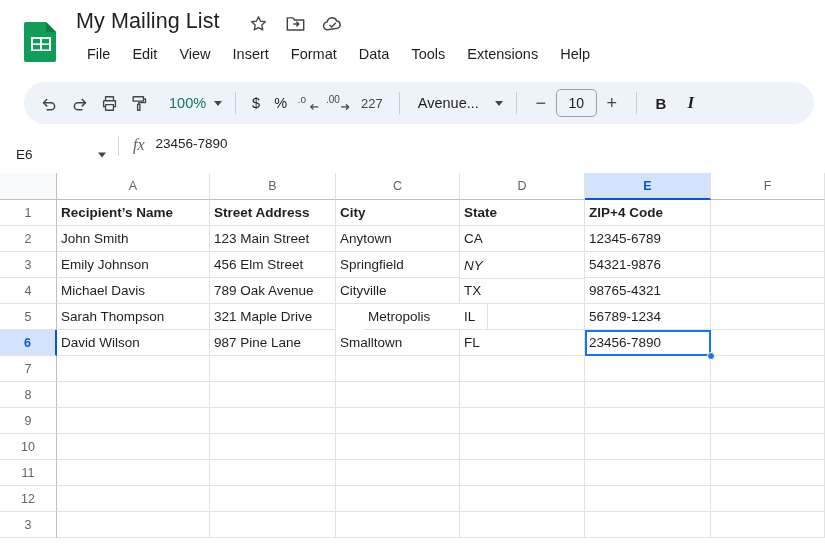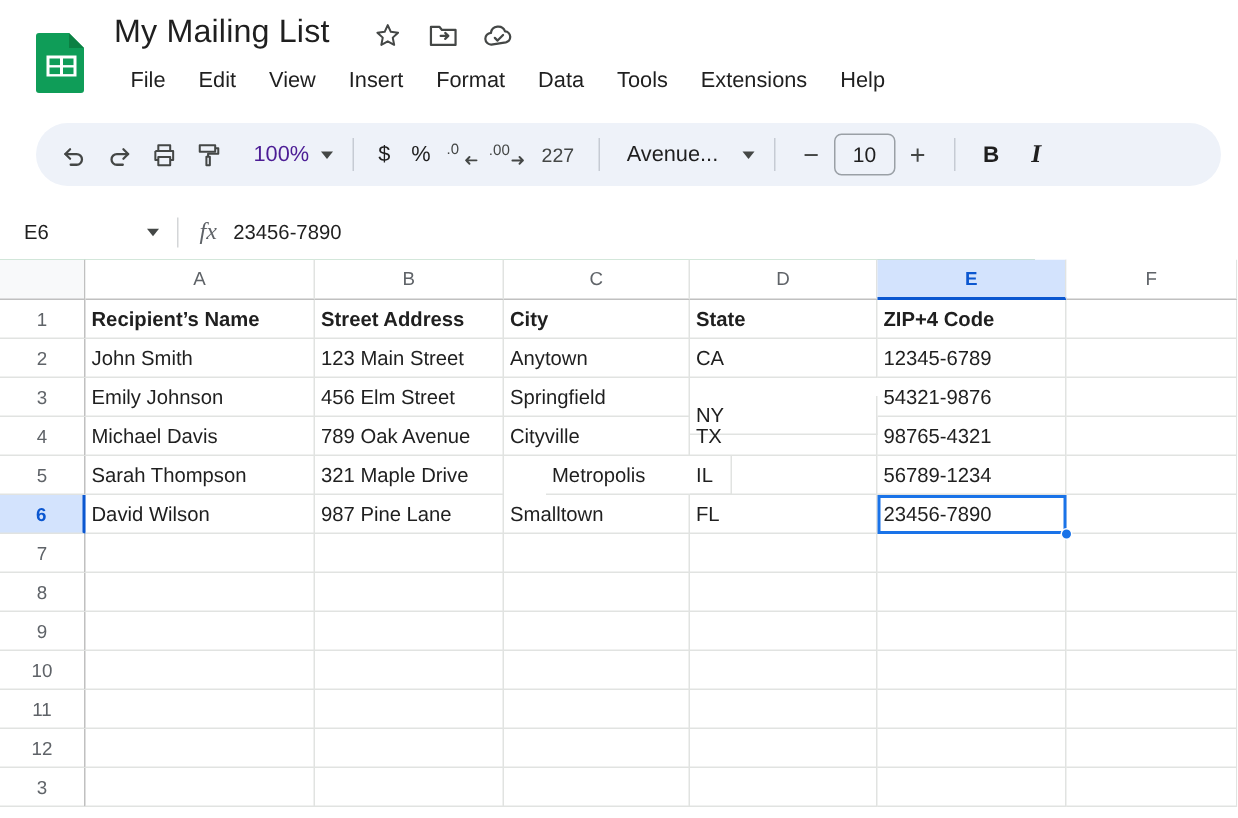--- a/index.html
+++ b/index.html
@@ -96,21 +96,21 @@
     margin: 0 9px;
     flex: 0 0 auto;
   }
   .tb-zoom {
     display: inline-flex; align-items: center;
     gap: 2px;
     height: 30px;
     padding: 0 4px 0 8px;
     border-radius: 5px;
     cursor: pointer;
-    color: #4c1d95;
+    color: #0f766e;
     font-size: 14.5px;
     flex: 0 0 auto;
   }
   .caret {
     width: 0; height: 0;
     border-left: 4.5px solid transparent;
     border-right: 4.5px solid transparent;
     border-top: 5.5px solid #444746;
     margin-left: 6px;
   }
@@ -162,21 +162,21 @@
   .minus-glyph, .plus-glyph {
     font-size: 18px; color: #444746; line-height: 1;
   }
 
   
   .formula-bar {
     position: absolute; left: 0; top: 136px;
     width: 690px; height: 37px;
     background: #ffffff;
     border-bottom: 1px solid #15803d;
-    display: flex; align-items: center;
+    display: flex; align-items: flex-start;
   }
   .namebox {
     width: 118px; height: 100%;
     display: flex; align-items: center;
     padding-left: 16px;
     box-sizing: border-box;
     position: relative;
     cursor: text;
   }
   .namebox-text { font-size: 13.5px; color: #1f1f1f; }
@@ -508,21 +508,21 @@
         <div class="cell" style="left: 711px; width: 114px; top: 27px;"></div>
         <div class="cell" style="left: 57px; width: 153px; top: 53px;">John Smith</div>
         <div class="cell" style="left: 210px; width: 126px; top: 53px;">123 Main Street</div>
         <div class="cell" style="left: 336px; width: 124px; top: 53px;">Anytown</div>
         <div class="cell" style="left: 460px; width: 125px; top: 53px;">CA</div>
         <div class="cell" style="left: 585px; width: 126px; top: 53px;">12345-6789</div>
         <div class="cell" style="left: 711px; width: 114px; top: 53px;"></div>
         <div class="cell" style="left: 57px; width: 153px; top: 79px;">Emily Johnson</div>
         <div class="cell" style="left: 210px; width: 126px; top: 79px;">456 Elm Street</div>
         <div class="cell" style="left: 336px; width: 124px; top: 79px;">Springfield</div>
-        <div class="cell" style="left: 460px; width: 125px; top: 91px;">NY</div>
+        <div class="cell" style="left: 460px; width: 125px; top: 80px; font-style: italic;">NY</div>
         <div class="cell" style="left: 585px; width: 126px; top: 79px;">54321-9876</div>
         <div class="cell" style="left: 711px; width: 114px; top: 79px;"></div>
         <div class="cell" style="left: 57px; width: 153px; top: 105px;">Michael Davis</div>
         <div class="cell" style="left: 210px; width: 126px; top: 105px;">789 Oak Avenue</div>
         <div class="cell" style="left: 336px; width: 124px; top: 105px;">Cityville</div>
         <div class="cell" style="left: 460px; width: 125px; top: 105px;">TX</div>
         <div class="cell" style="left: 585px; width: 126px; top: 105px;">98765-4321</div>
         <div class="cell" style="left: 711px; width: 114px; top: 105px;"></div>
         <div class="cell" style="left: 57px; width: 153px; top: 131px;">Sarah Thompson</div>
         <div class="cell" style="left: 210px; width: 126px; top: 131px;">321 Maple Drive</div>

